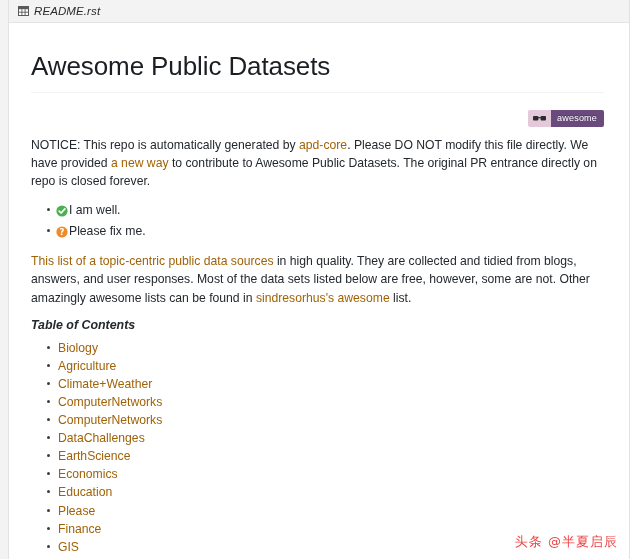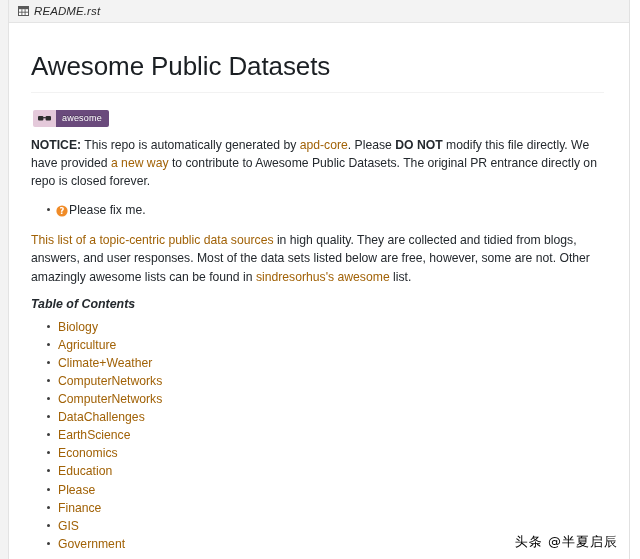--- a/index.html
+++ b/index.html
@@ -99,20 +99,21 @@
     padding: 0 0 9px 0;
     color: #1b1f23;
     border-bottom: 1px solid #f2f2f2;
     letter-spacing: -0.1px;
   }
 
   
   #badge-row {
     margin: 16px 0 9px 2px;
     height: 18px;
+    text-align: right;
   }
   .badge {
     display: inline-flex;
     align-items: stretch;
     height: 17px;
     border-radius: 2px;
     overflow: hidden;
     font-size: 9px;
     vertical-align: middle;
   }
@@ -135,21 +136,21 @@
   }
   .sunglasses { display: block; }
 
   
   p.para {
     font-size: 12.2px;
     line-height: 18.2px;
     margin: 0 0 11px 0;
     color: #24292e;
   }
-  p.para b { font-weight: 700; }
+  p.para b { font-weight: 400; }
   a.link {
     color: #a16207;
     text-decoration: none;
     cursor: pointer;
   }
 
   
   ul.status-list {
     list-style: none;
     margin: 0 0 12px 0;
@@ -205,21 +206,21 @@
     border-radius: 50%;
     background: #3c3c3c;
   }
 
   
   #watermark {
     position: absolute;
     right: 22px;
     bottom: 8px;
     font-size: 13px;
-    color: #000000;
+    color: #ef4444;
     font-family: "DejaVu Sans", sans-serif;
     letter-spacing: 1px;
     white-space: nowrap;
     user-select: none;
   }
 </style>
 </head>
 <body>
 
 <div id="app">
@@ -256,20 +257,29 @@
               <rect x="5.1" y="2.1" width="2.8" height="1.2" fill="#2b2b2b"></rect>
             </svg>
           </span>
           <span class="badge-right">awesome</span>
         </span>
       </div>
 
       <p class="para"><b>NOTICE:</b><span> This repo is automatically generated by </span><a class="link">apd-core</a><span>. Please </span><b>DO NOT</b><span> modify this file directly. We have provided </span><a class="link">a new way</a><span> to contribute to Awesome Public Datasets. The original PR entrance directly on repo is closed forever.</span></p>
 
       <ul class="status-list">
+        <li>
+          <span class="emoji">
+            <svg width="12" height="12" viewBox="0 0 12 12">
+              <circle cx="6" cy="6" r="5.6" fill="#4caf50"></circle>
+              <path d="M3.2 6.1 L5.1 8.0 L8.9 3.9" fill="none" stroke="#ffffff" stroke-width="1.7" stroke-linecap="round" stroke-linejoin="round"></path>
+            </svg>
+          </span>
+          <span>I am well.</span>
+        </li>
         <li>
           <span class="emoji">
             <svg width="12" height="12" viewBox="0 0 12 12">
               <circle cx="6" cy="6" r="5.6" fill="#f08b27"></circle>
               <text x="6" y="9.1" text-anchor="middle" font-family="DejaVu Sans, sans-serif" font-size="8.4" font-weight="bold" fill="#ffffff">?</text>
             </svg>
           </span>
           <span>Please fix me.</span>
         </li>
       </ul>

